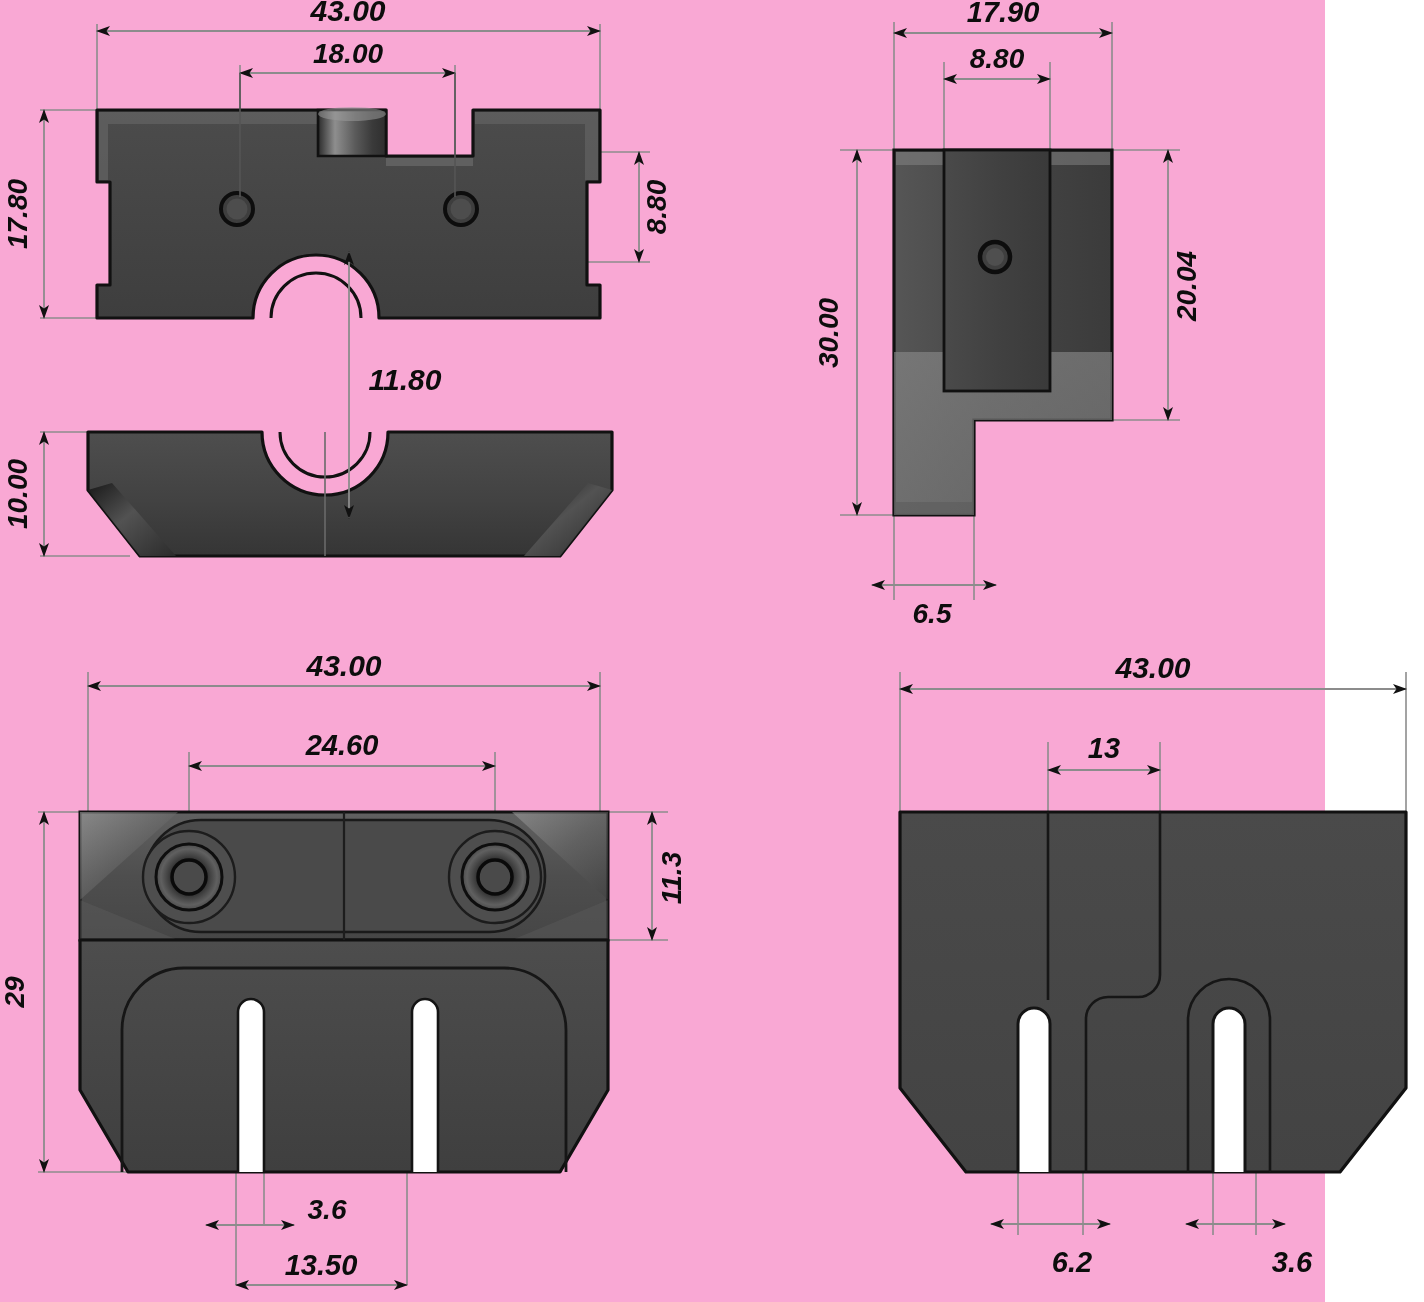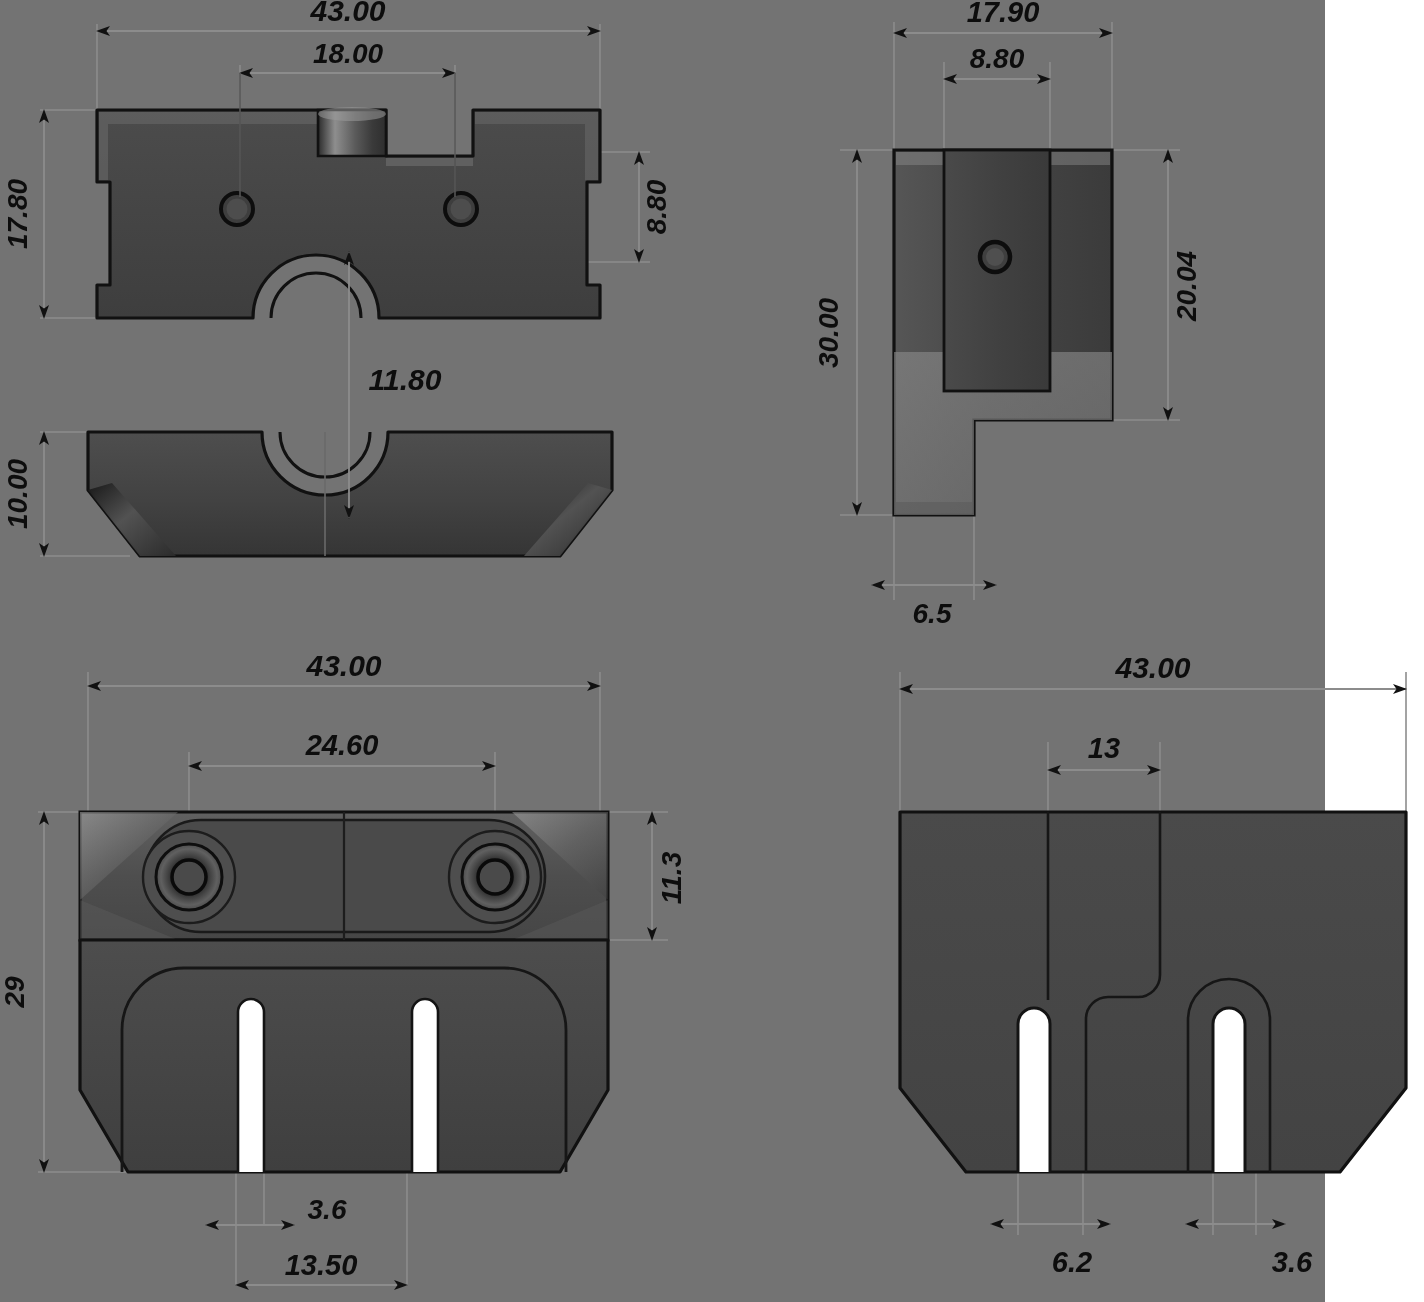--- a/index.html
+++ b/index.html
@@ -10,21 +10,21 @@
   body {
     width: 1424px;
     height: 1302px;
     font-family: "Liberation Sans", sans-serif;
     overflow: hidden;
   }
   #sheet {
     position: relative;
     width: 1325px;
     height: 1302px;
-    background: #737373;
+    background: #f9a8d4;
   }
   svg.drawing {
     display: block;
     width: 1424px;
     height: 1302px;
   }
   .dimtext {
     font-family: "Liberation Sans", sans-serif;
     font-style: italic;
     font-weight: 700;

